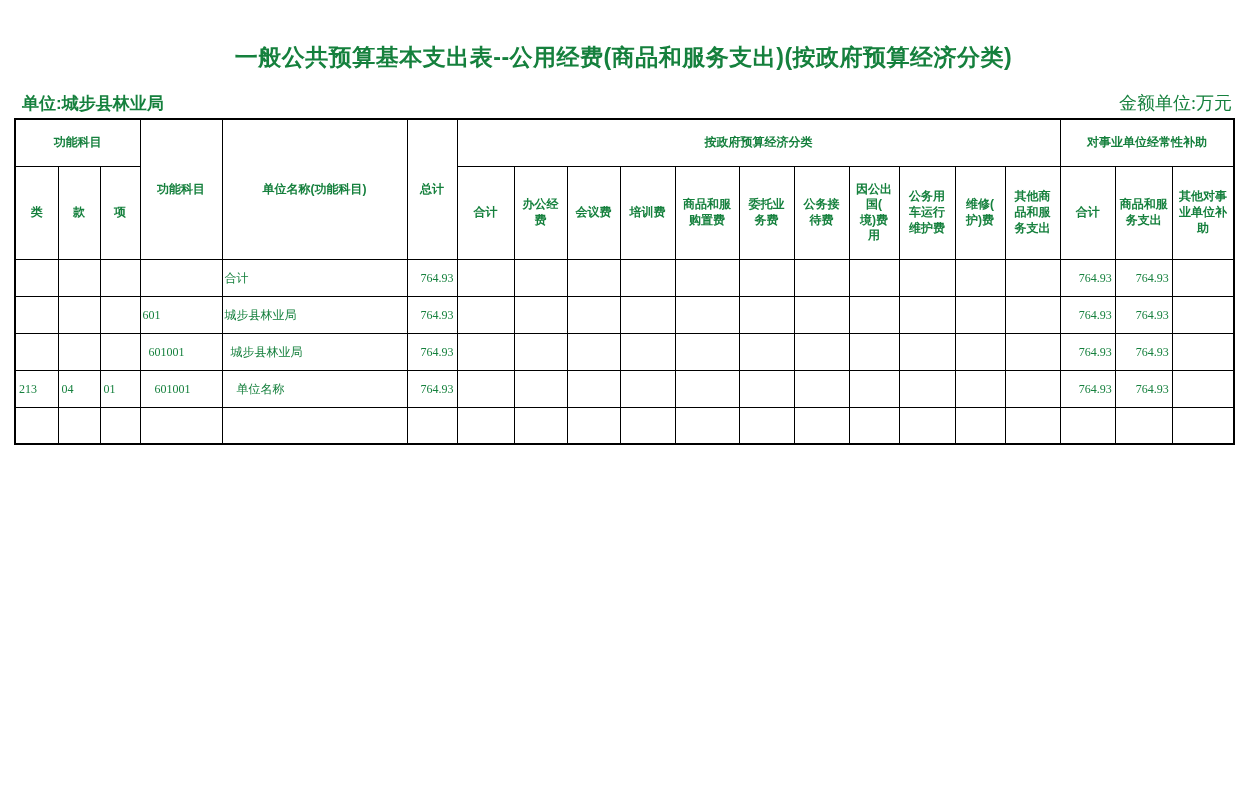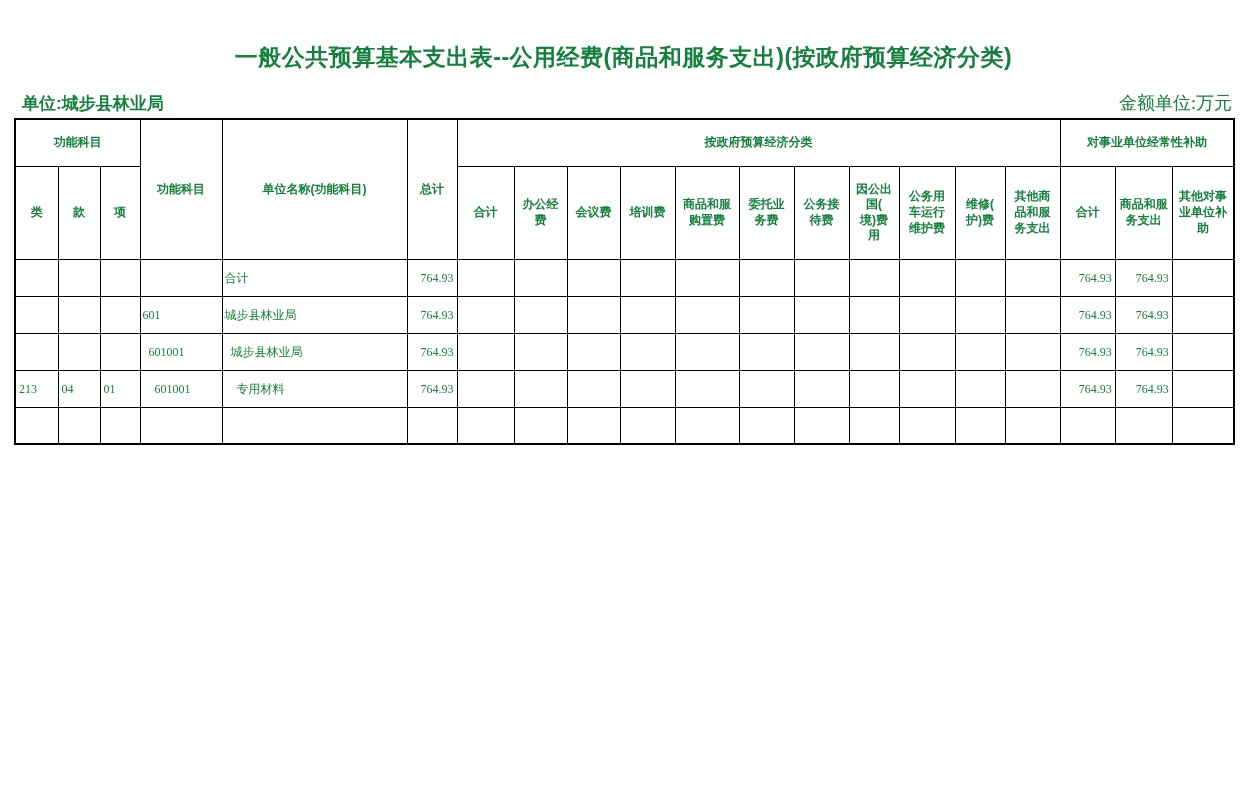--- a/index.html
+++ b/index.html
@@ -227,21 +227,21 @@
         <td class="num">764.93</td>
         <td class="num">764.93</td>
         <td class="num"></td>
       </tr>
 
       <tr>
         <td class="ctr">213</td>
         <td class="ctr">04</td>
         <td class="ctr">01</td>
         <td class="txt">    601001</td>
-        <td class="txt">    专用材料</td>
+        <td class="txt">    单位名称</td>
         <td class="num">764.93</td>
         <td class="num"></td>
         <td class="num"></td>
         <td class="num"></td>
         <td class="num"></td>
         <td class="num"></td>
         <td class="num"></td>
         <td class="num"></td>
         <td class="num"></td>
         <td class="num"></td>

